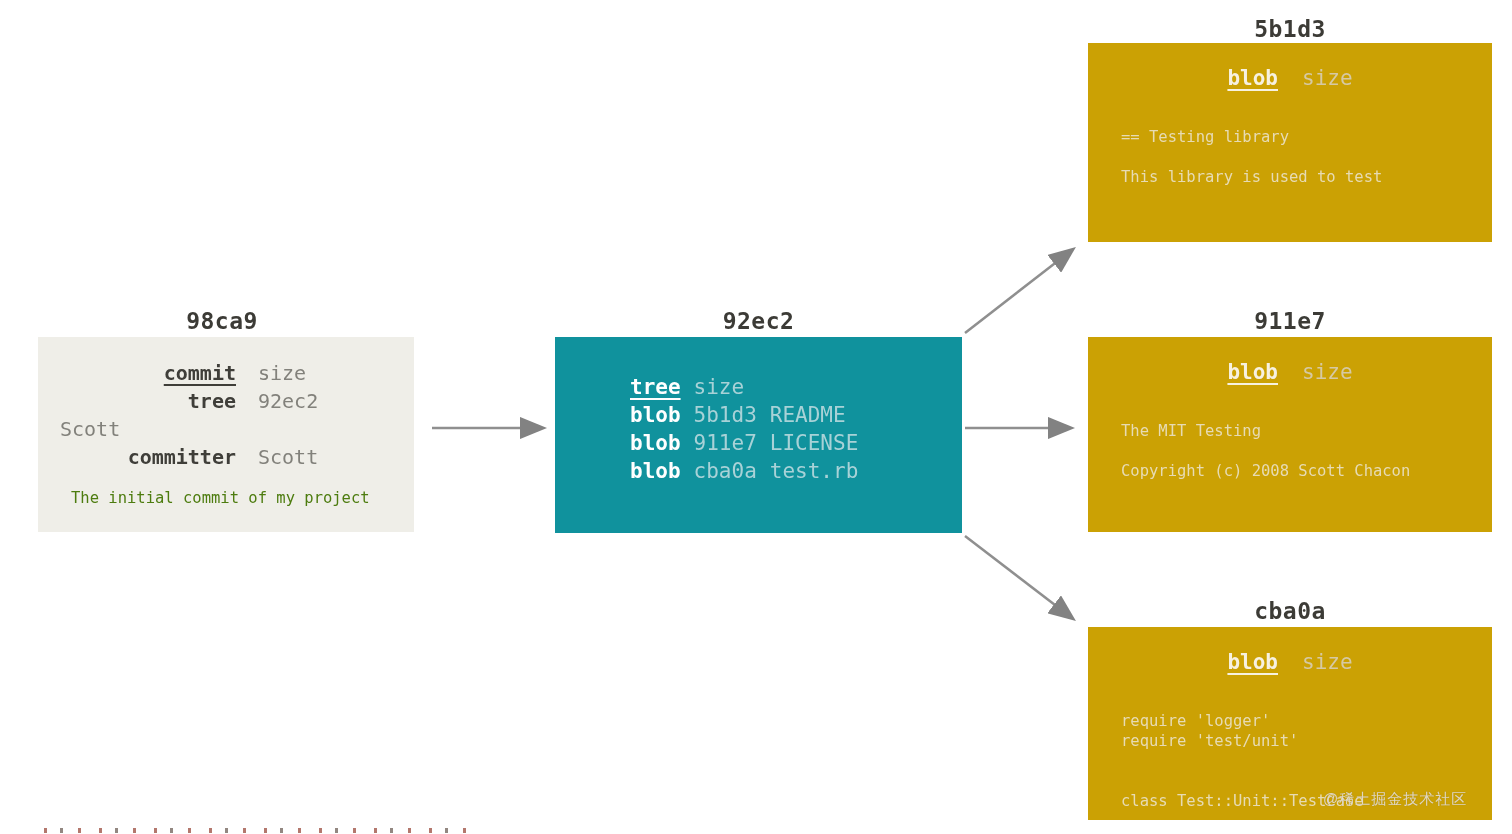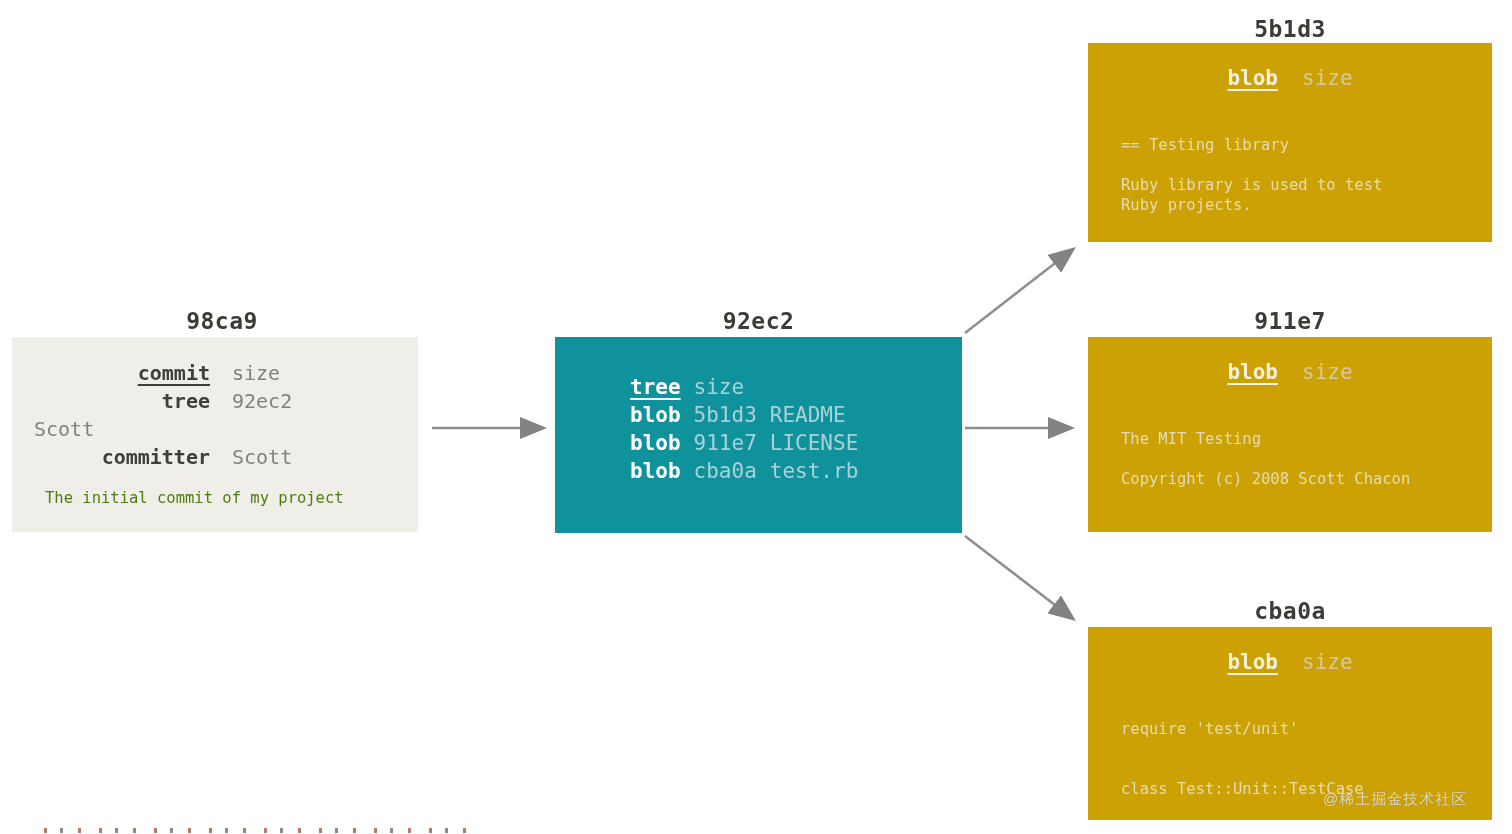--- a/index.html
+++ b/index.html
@@ -12,21 +12,21 @@
   
   .node-title{
     position:absolute;
     text-align:center;
     font-size:23px;font-weight:bold;color:#3c3b36;
     letter-spacing:.5px;
   }
 
   
   .commit-box{
-    position:absolute;left:12px;top:337px;width:406px;height:195px;
+    position:absolute;left:38px;top:337px;width:376px;height:195px;
     background:#efeee8;overflow:hidden;
   }
   .crow{display:flex;line-height:28px;font-size:20px;}
   .commit-rows{padding-top:22px;}
   .clbl{width:198px;text-align:right;color:#3f3e39;font-weight:bold;white-space:pre;}
   .cval{margin-left:22px;color:#82817b;white-space:pre;}
   .u{text-decoration:underline;text-decoration-thickness:2px;text-underline-offset:4px;}
   .cmsg{
     position:absolute;left:33px;top:152px;
     font-size:15.5px;color:#4d7c0f;white-space:pre;
@@ -47,21 +47,21 @@
     position:absolute;width:404px;
     background:#cba104;overflow:hidden;
   }
   .bhead{
     position:absolute;left:0;top:22px;width:100%;
     display:flex;justify-content:center;gap:24px;
     font-size:21px;line-height:26px;white-space:pre;
   }
   .btype{color:#f7f1e0;font-weight:bold;text-decoration:underline;text-decoration-thickness:2px;text-underline-offset:4px;}
   .bsize{color:#d6c9a4;}
-  .blob-body{position:absolute;left:33px;top:92px;right:8px;}
+  .blob-body{position:absolute;left:33px;top:84px;right:8px;}
   .code-line{
     font-size:15.5px;line-height:20px;min-height:20px;
     color:#e7dbb4;white-space:pre;
   }
 
   
   svg.arrows{position:absolute;left:0;top:0;width:1512px;height:834px;pointer-events:none;}
 
   
   .watermark{
@@ -147,22 +147,21 @@
 
 <div class="node-title" style="left:1088px;top:16px;width:404px;">5b1d3</div>
 <div class="blob-box" style="left:1088px;top:43px;height:199px;">
   <div class="bhead">
     <span class="btype">blob</span>
     <span class="bsize">size</span>
   </div>
   <div class="blob-body">
     <div class="code-line">== Testing library</div>
     <div class="code-line"></div>
-    <div class="code-line">Ruby library is used to test</div>
-    <div class="code-line">Ruby projects.</div>
+    <div class="code-line">This library is used to test</div>
   </div>
 </div>
 
 <div class="node-title" style="left:1088px;top:308px;width:404px;">911e7</div>
 <div class="blob-box" style="left:1088px;top:337px;height:195px;">
   <div class="bhead">
     <span class="btype">blob</span>
     <span class="bsize">size</span>
   </div>
   <div class="blob-body">
@@ -173,20 +172,21 @@
   </div>
 </div>
 
 <div class="node-title" style="left:1088px;top:598px;width:404px;">cba0a</div>
 <div class="blob-box" style="left:1088px;top:627px;height:193px;">
   <div class="bhead">
     <span class="btype">blob</span>
     <span class="bsize">size</span>
   </div>
   <div class="blob-body">
+    <div class="code-line">require 'logger'</div>
     <div class="code-line">require 'test/unit'</div>
     <div class="code-line"></div>
     <div class="code-line"></div>
     <div class="code-line">class Test::Unit::TestCase</div>
   </div>
 </div>
 
 <div class="watermark">@稀土掘金技术社区</div>
 
 <div class="clipped-caption"></div>

